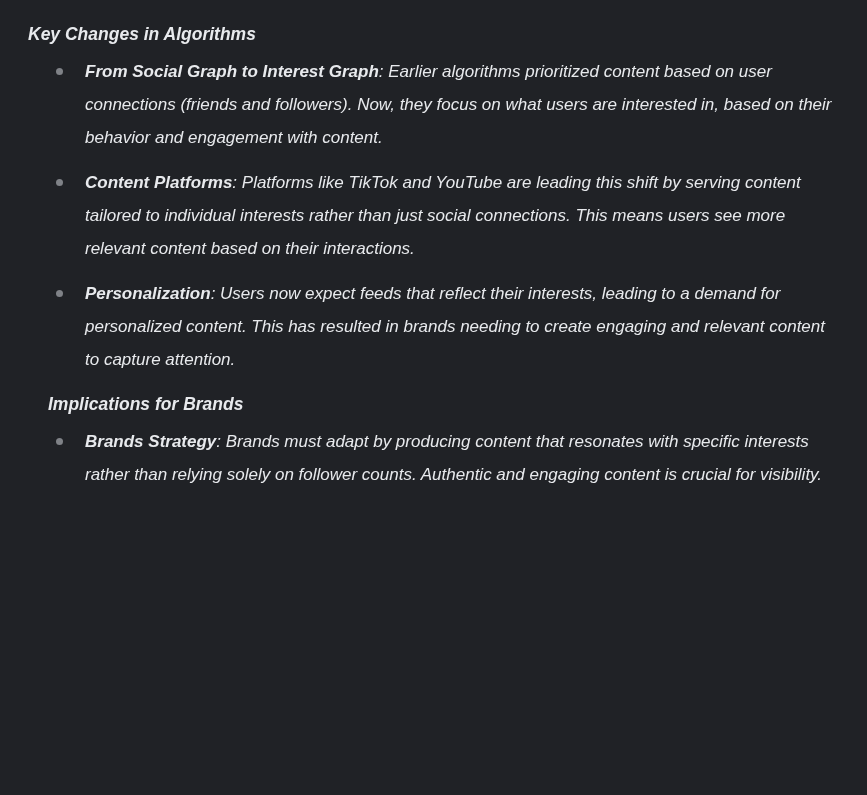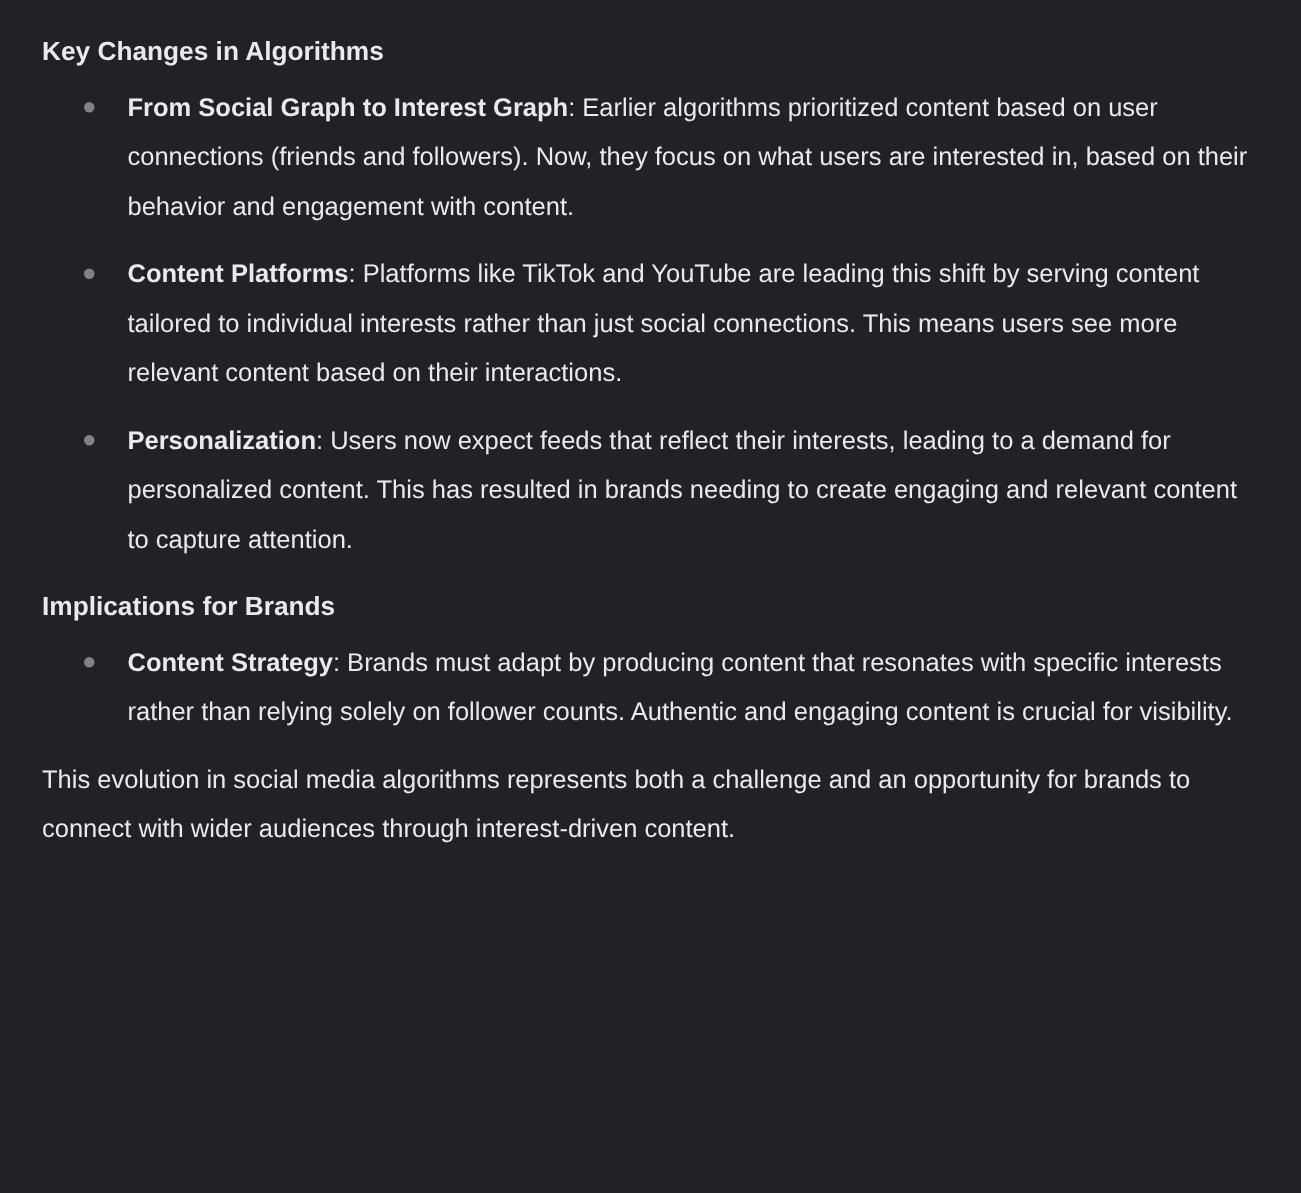--- a/index.html
+++ b/index.html
@@ -12,30 +12,32 @@
     width:867px;
     height:705px;
     box-sizing:border-box;
     padding:18px 27px 12px 28px;
     background:var(--bg);
     color:var(--text);
     font-family:"Liberation Sans", sans-serif;
     font-size:17px;
     line-height:33px;
     overflow:hidden;
+    font-style:italic;
   }
   .section-heading{
     font-size:17.5px;
     font-weight:700;
     line-height:33px;
     margin:0 0 4px 0;
     color:var(--text);
   }
   .section-heading.second{
     margin-top:6px;
+    margin-left:20px;
   }
   ul.bullet-list{
     list-style:none;
     margin:0;
     padding:0 0 0 0;
   }
   ul.bullet-list li{
     position:relative;
     padding-left:57px;
     margin:0 0 12px 0;
@@ -76,19 +78,18 @@
       <span class="bullet-dot"></span>
       <span class="lead">Personalization</span><span>: Users now expect feeds that reflect their interests, leading to a demand for personalized content. This has resulted in brands needing to create engaging and relevant content to capture attention.</span>
     </li>
   </ul>
 
   <h3 class="section-heading second">Implications for Brands</h3>
 
   <ul class="bullet-list">
     <li>
       <span class="bullet-dot"></span>
-      <span class="lead">Content Strategy</span><span>: Brands must adapt by producing content that resonates with specific interests rather than relying solely on follower counts. Authentic and engaging content is crucial for visibility.</span>
+      <span class="lead">Brands Strategy</span><span>: Brands must adapt by producing content that resonates with specific interests rather than relying solely on follower counts. Authentic and engaging content is crucial for visibility.</span>
     </li>
   </ul>
 
-  <p class="closing-paragraph">This evolution in social media algorithms represents both a challenge and an opportunity for brands to connect with wider audiences through interest-driven content.</p>
 
 </div>
 
 </body></html>

